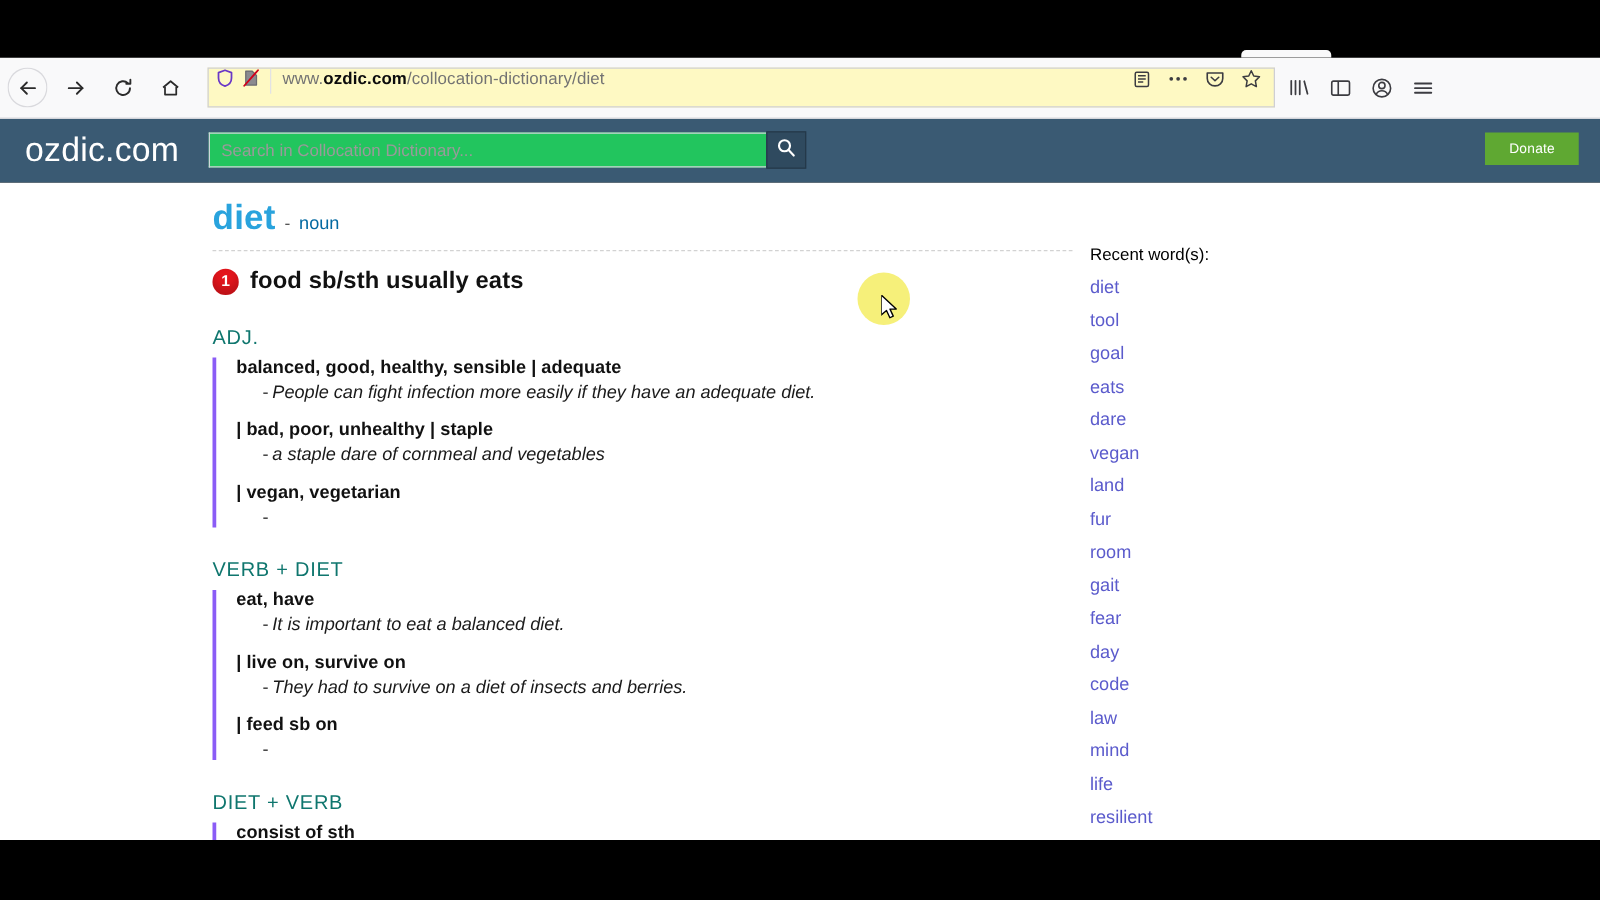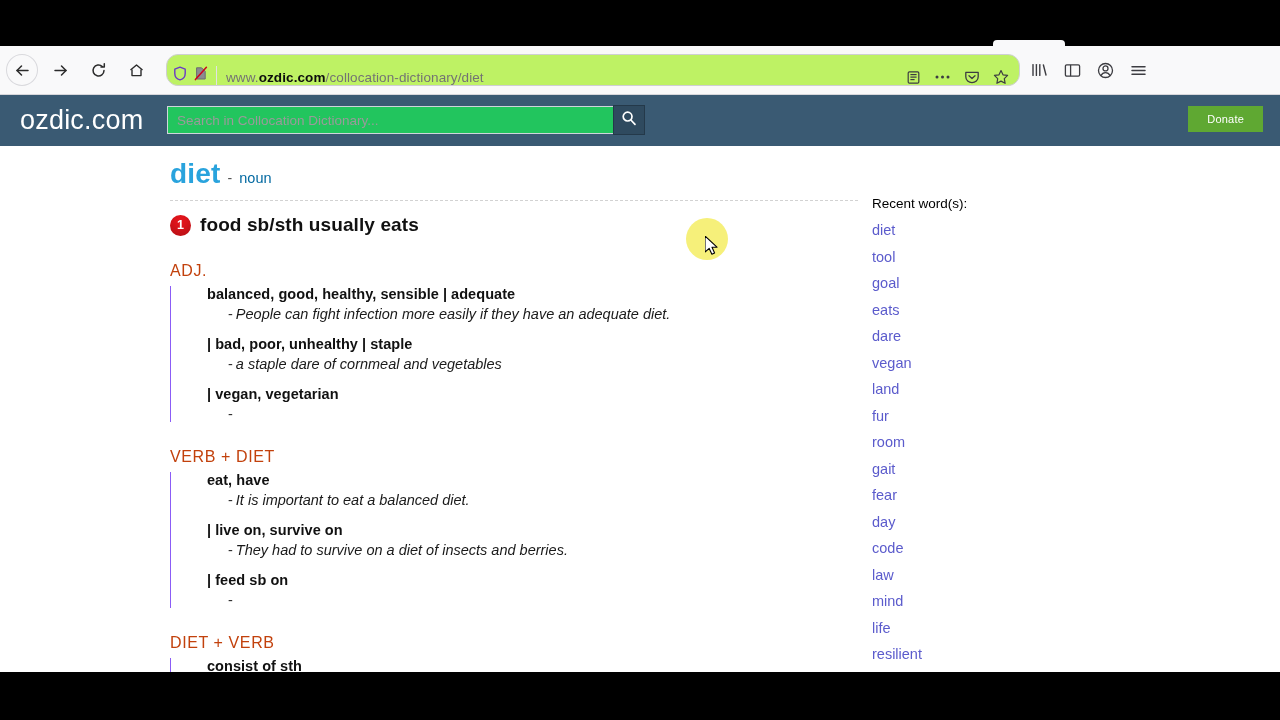--- a/index.html
+++ b/index.html
@@ -29,22 +29,22 @@
   .nav-btn {
     width:32px; height:32px; border-radius:50%;
     display:flex; align-items:center; justify-content:center;
     color:#2b2b2b;
   }
   .nav-btn.circled { box-shadow: inset 0 0 0 1px #d9d9dd; }
   .nav-btn svg { display:block; }
 
   .urlbar {
     flex:1; margin:0 10px 0 14px; height:30px;
-    background:#bef264; border:1px solid #cfcfd4; border-radius:12px;
-    display:flex; align-items:flex-end; padding:0 6px;
+    background:#fef9c3; border:1px solid #cfcfd4; border-radius:0;
+    display:flex; align-items:flex-start; padding:0 6px;
     max-width:840px;
   }
   .url-icons { display:flex; align-items:center; gap:7px; padding-right:8px; border-right:1px solid #e2e2e5; margin-right:9px;}
   .url-text { font-size:13.5px; color:#737373; white-space:nowrap; letter-spacing:0.1px; }
   .url-text b { color:#0c0c0d; font-weight:700; }
   .url-actions { margin-left:auto; display:flex; align-items:center; gap:13px; padding-right:4px; }
   .chrome-right { display:flex; align-items:center; gap:16px; padding-right:6px; }
   .icn { color:#3c3c41; display:flex; align-items:center; justify-content:center; }
 
   
@@ -91,22 +91,22 @@
   .sense { display:flex; align-items:center; gap:9px; margin-top:13px; }
   .sense-num {
     width:21px; height:21px; border-radius:50%; background:#e4151c;
     color:#fff; font-size:12.5px; font-weight:bold;
     display:flex; align-items:center; justify-content:center;
     box-shadow: inset 0 -5px 8px rgba(0,0,0,0.18);
   }
   .sense-text { font-size:19px; color:#111; font-weight:600; letter-spacing:0.1px; }
 
   .group { margin-top:26px; }
-  .group-label { color:#c2410c; font-size:16px; letter-spacing:0.6px; margin-bottom:6px; }
-  .group-body { border-left:1px solid #8b5cf6; padding-left:36px; }
+  .group-label { color:#0f766e; font-size:16px; letter-spacing:0.6px; margin-bottom:6px; }
+  .group-body { border-left:3px solid #8b5cf6; padding-left:16px; }
   .coll { margin-bottom:14px; }
   .coll:last-child { margin-bottom:0; }
   .coll-words { font-size:14.5px; font-weight:bold; color:#111; letter-spacing:0.05px; }
   .coll-ex { font-size:14.5px; font-style:italic; color:#1a1a1a; padding-left:21px; margin-top:4px; }
   .coll-ex .ex-dash { font-style:normal; color:#333; margin-right:3px; }
 
   .recent-label { font-size:13.5px; color:#000000; margin-bottom:11px; }
   .recent-item {
     display:block; font-size:14.5px; color:#5b5bcc;
     margin-bottom:10.5px; text-decoration:none; cursor:pointer;

